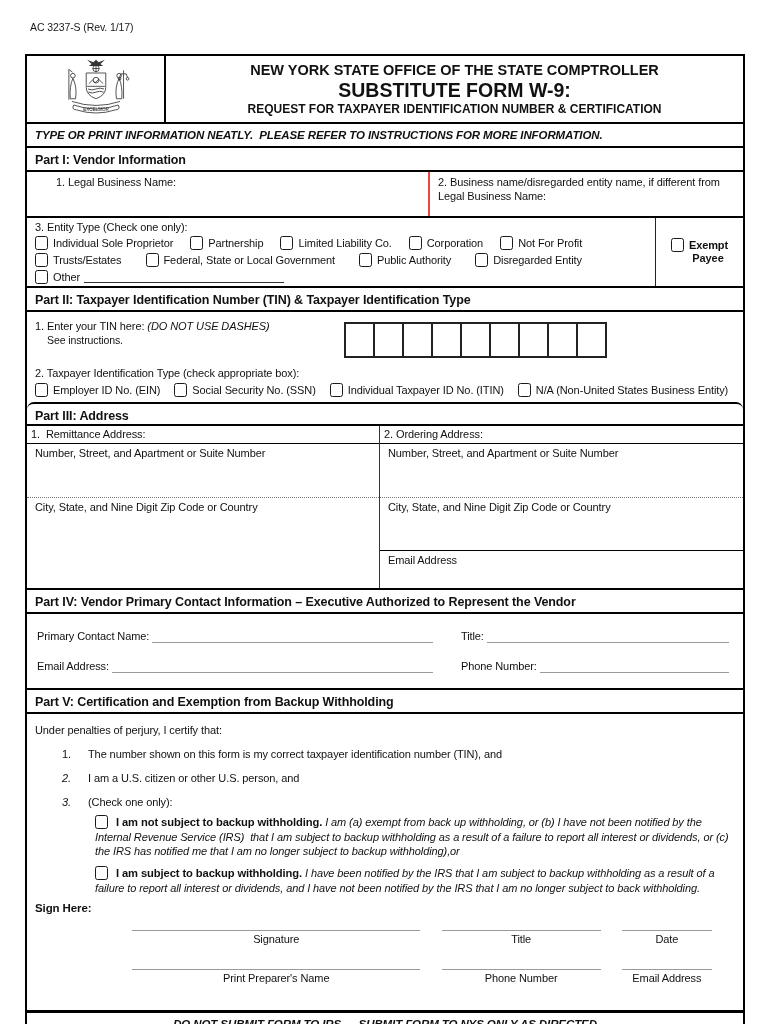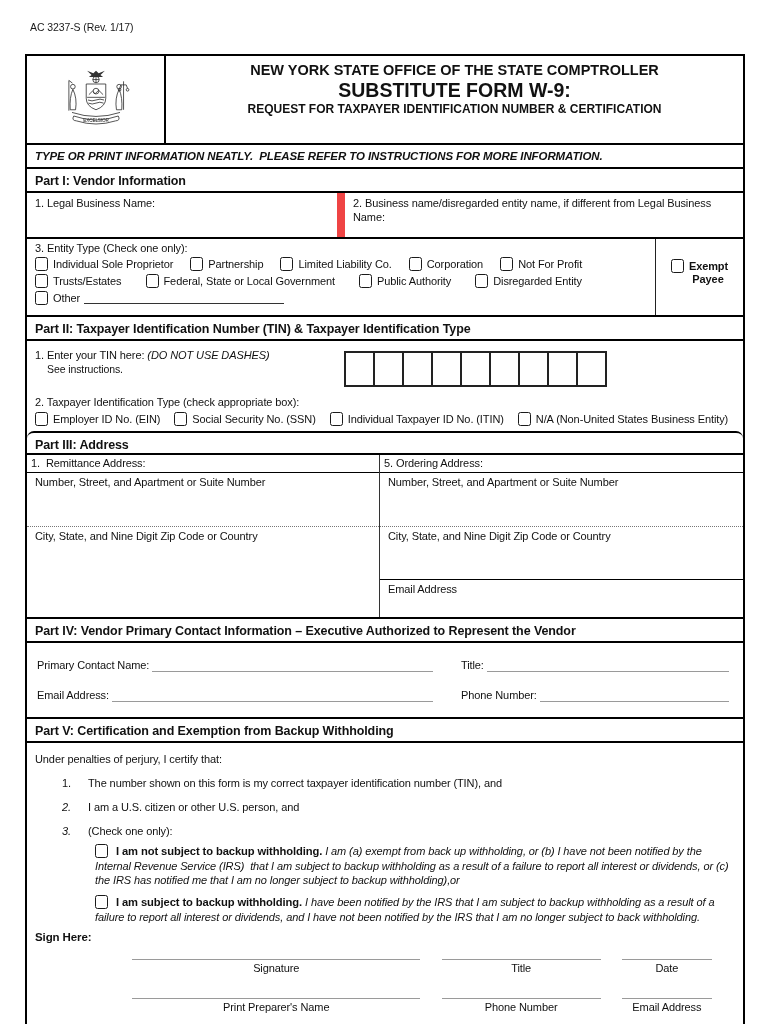--- a/index.html
+++ b/index.html
@@ -10,38 +10,38 @@
     color:#111; letter-spacing:-0.1px;
     -webkit-font-smoothing:antialiased;
   }
   .page { padding:21px 25px 0 25px; }
   .form-number { font-size:10.5px; margin:0 0 21px 5px; color:#1a1a1a; }
 
   .form-box { width:720px; border:2.5px solid #000; background:#fff; }
   .sec { border-top:2px solid #000; }
 
   
-  .header-row { display:flex; height:87px;justify-content:flex-end; }
+  .header-row { display:flex; height:66px;justify-content:flex-end; }
   .seal-cell { width:139px; border-right:2px solid #000; display:flex; align-items:center; justify-content:center; }
   .title-cell { flex:1; text-align:center; padding-top:6px; }
   .t1 { font-size:14.5px; font-weight:bold; letter-spacing:0; }
   .t2 { font-size:19.5px; font-weight:bold; margin-top:1px; letter-spacing:0; }
   .t3 { font-size:12px; font-weight:bold; letter-spacing:0; }
 
   .instruction-row { height:24px; font-size:11.5px; font-weight:bold; font-style:italic; padding:5px 0 0 8px; }
 
   .part-head { height:24px; font-size:12.5px; font-weight:bold; padding:5px 0 0 8px; }
 
   
   .p1r1 { display:flex; height:46px; }
   .p1r1 .cell { font-size:11px; padding:4px 6px 0 8px; line-height:1.25; }
-  .cell-legal { width:318px; border-right:8px solid #ef4444; }
+  .cell-legal { width:382px; border-right:2px solid #ef4444;margin-left:21px; }
   .cell-bizname { flex:1; }
 
-  .p1r2 { display:flex; height:78px; }
+  .p1r2 { display:flex; height:70px; }
   .entity-cell { flex:1; padding:3px 0 0 8px; font-size:11px; border-right:1.5px solid #222; }
   .entity-label { margin-bottom:2px; }
   .cb-row { display:flex; align-items:center; margin-top:3px; }
   .cb-row.r1 { gap:17px; }
   .cb-row.r2 { gap:24px; }
   .cb-item { display:flex; align-items:center; white-space:nowrap; }
   .cb { display:inline-block; width:13px; height:14px; border:1.5px solid #1a1a1a; border-radius:2.5px; background:#fff; margin-right:5px; flex:none; }
   .other-line { display:inline-block; width:200px; border-bottom:1.4px solid #333; height:11px; margin-left:4px; }
   .exempt-cell { width:87px; padding-top:20px; font-size:11px; font-weight:bold; }
   .exempt-l1 { display:flex; align-items:center; justify-content:center; }
@@ -262,21 +262,21 @@
       <div class="p3-col left">
         <div class="p3-colhead">1.&nbsp; Remittance Address:</div>
         <div class="p3-street">
           <span>Number, Street, and Apartment or Suite Number</span>
         </div>
         <div class="p3-city" style="height:129px;">
           <span>City, State, and Nine Digit Zip Code or Country</span>
         </div>
       </div>
       <div class="p3-col right">
-        <div class="p3-colhead">5. Ordering Address:</div>
+        <div class="p3-colhead">2. Ordering Address:</div>
         <div class="p3-street">
           <span>Number, Street, and Apartment or Suite Number</span>
         </div>
         <div class="p3-city bounded">
           <span>City, State, and Nine Digit Zip Code or Country</span>
         </div>
         <div class="p3-email">
           <span>Email Address</span>
         </div>
       </div>

